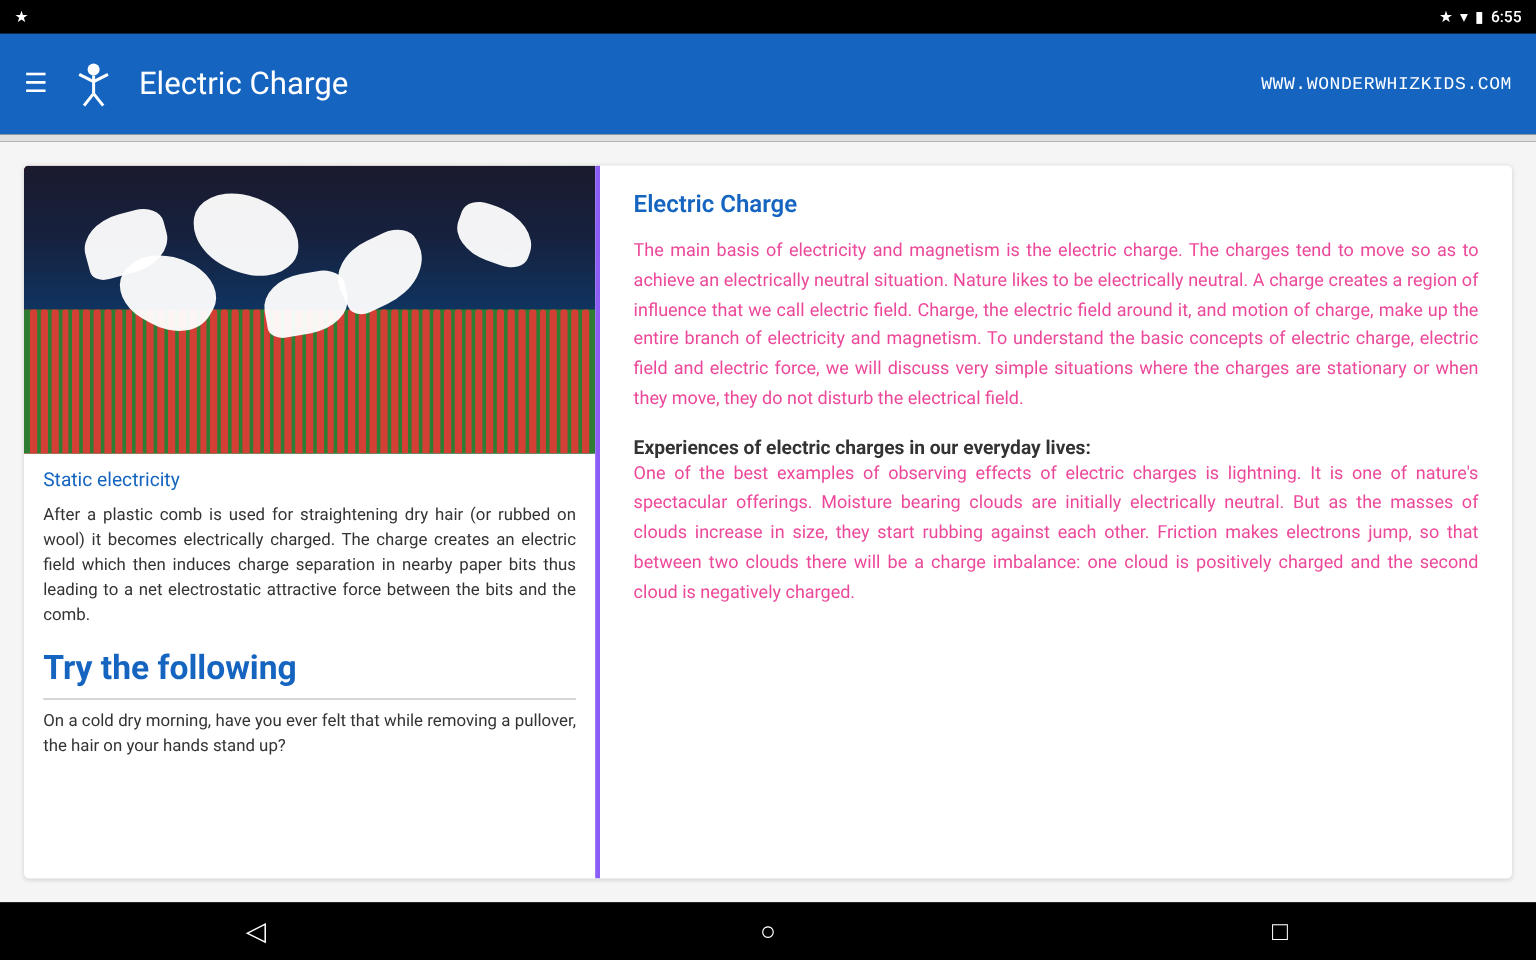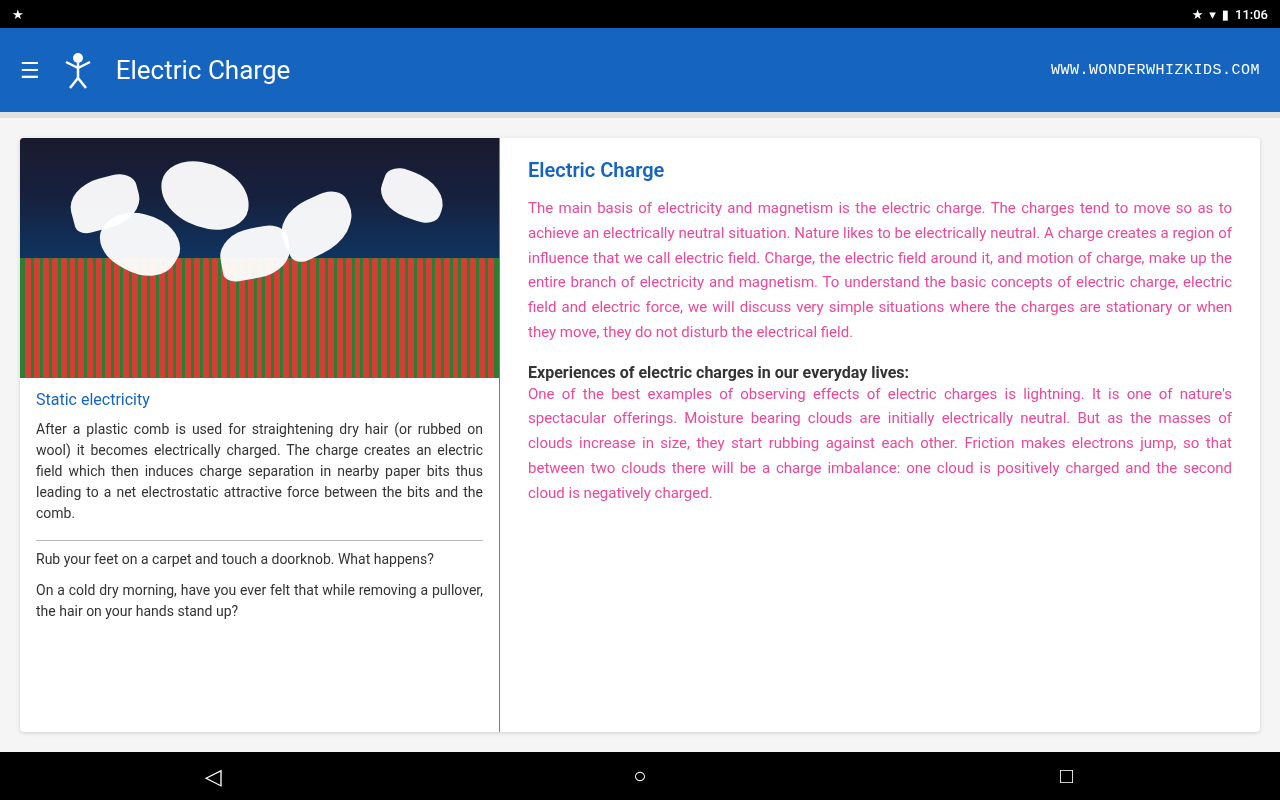--- a/index.html
+++ b/index.html
@@ -55,21 +55,21 @@
       height: 100%;
       overflow: hidden;
     }
 
     
     .left-col {
       width: 480px;
       min-width: 480px;
       display: flex;
       flex-direction: column;
-      border-right: 1px solid #8b5cf6;
+      border-right: 4px solid #8b5cf6;
       overflow: hidden;
     }
     .article-image {
       width: 100%;
       height: 240px;
       background: linear-gradient(135deg, #c62828 0%, #b71c1c 30%, #1b5e20 70%, #1b5e20 100%);
       position: relative;
       overflow: hidden;
       flex-shrink: 0;
     }
@@ -207,21 +207,21 @@
 <body>
 
 <div class="status-bar">
   <div class="status-bar-left">
     <span>★</span>
   </div>
   <div class="status-bar-right">
     <span>★</span>
     <span>▾</span>
     <span>▮</span>
-    <span>11:06</span>
+    <span>6:55</span>
   </div>
 </div>
 
 <div class="app-bar">
   <div class="app-bar-left">
     <span class="hamburger-icon">☰</span>
 
     <svg class="logo-svg" viewBox="0 0 44 44" fill="none" xmlns="http://www.w3.org/2000/svg">
       <circle cx="22" cy="10" r="5" fill="white"></circle>
       <line x1="22" y1="15" x2="22" y2="30" stroke="white" stroke-width="2.5"></line>
@@ -308,22 +308,22 @@
           <div class="paper-bit" style="width:75px;height:55px;top:40px;left:240px;transform:rotate(-25deg);border-radius:50% 30% 60% 20%;"></div>
           <div class="paper-bit" style="width:65px;height:45px;top:15px;left:340px;transform:rotate(20deg);border-radius:30% 60% 30% 50%;"></div>
           <div class="paper-bit" style="width:80px;height:60px;top:55px;left:60px;transform:rotate(30deg);border-radius:60% 40% 50% 40%;"></div>
           <div class="paper-bit" style="width:70px;height:50px;top:70px;left:180px;transform:rotate(-10deg);"></div>
         </div>
       </div>
 
       <div class="left-content">
         <div class="static-electricity-label">Static electricity</div>
         <p class="static-description">After a plastic comb is used for straightening dry hair (or rubbed on wool) it becomes electrically charged. The charge creates an electric field which then induces charge separation in nearby paper bits thus leading to a net electrostatic attractive force between the bits and the comb.</p>
+        <div class="try-following">Try the following</div>
         <hr class="try-divider">
-        <p class="activity-text">Rub your feet on a carpet and touch a doorknob. What happens?</p>
         <p class="activity-text">On a cold dry morning, have you ever felt that while removing a pullover, the hair on your hands stand up?</p>
       </div>
     </div>
 
     <div class="right-col">
       <div class="article-heading">Electric Charge</div>
       <p class="article-body">The main basis of electricity and magnetism is the electric charge. The charges tend to move so as to achieve an electrically neutral situation. Nature likes to be electrically neutral. A charge creates a region of influence that we call electric field. Charge, the electric field around it, and motion of charge, make up the entire branch of electricity and magnetism. To understand the basic concepts of electric charge, electric field and electric force, we will discuss very simple situations where the charges are stationary or when they move, they do not disturb the electrical field.</p>
       <div class="section-heading">Experiences of electric charges in our everyday lives:</div>
       <p class="article-body">One of the best examples of observing effects of electric charges is lightning. It is one of nature's spectacular offerings. Moisture bearing clouds are initially electrically neutral. But as the masses of clouds increase in size, they start rubbing against each other. Friction makes electrons jump, so that between two clouds there will be a charge imbalance: one cloud is positively charged and the second cloud is negatively charged.</p>
     </div>

